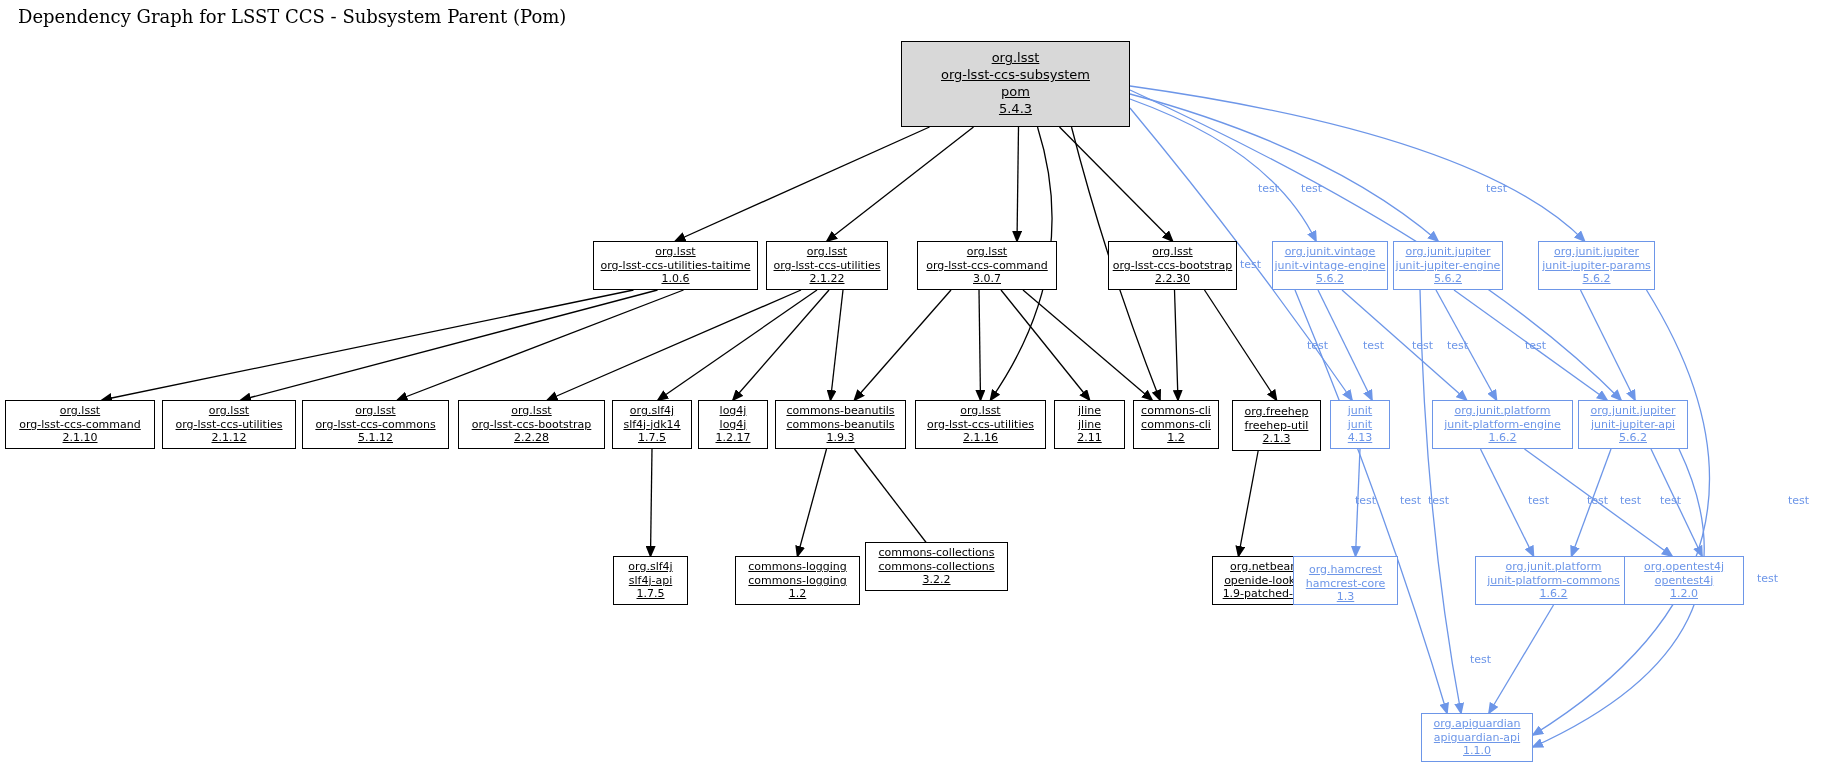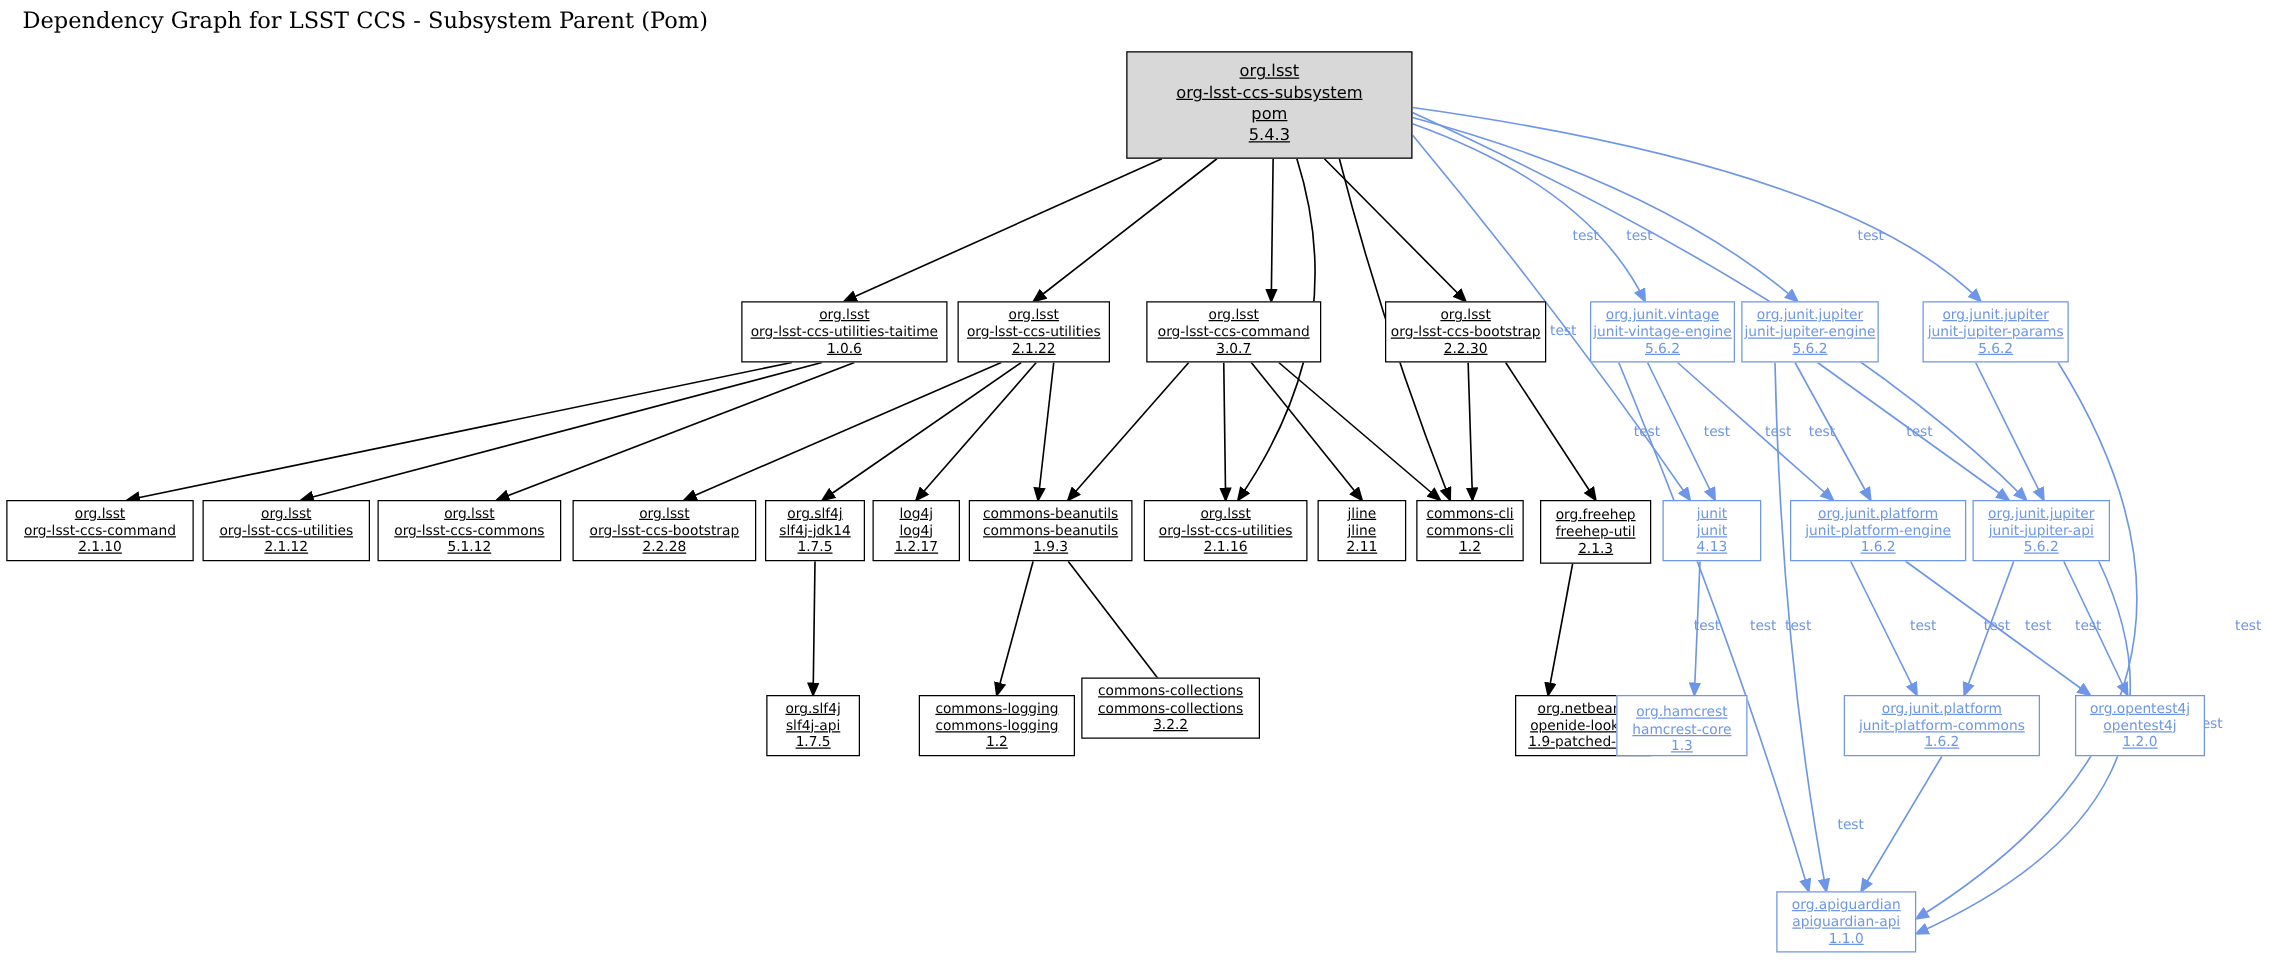--- a/index.html
+++ b/index.html
@@ -186,21 +186,21 @@
       <div class="node " style="left: 1133px; top: 400px; width: 86px; height: 49px;">
         <div class="nl">commons-cli</div>
         <div class="nl">commons-cli</div>
         <div class="nl">1.2</div>
       </div>
       <div class="node " style="left: 1232px; top: 400px; width: 89px; height: 51px;">
         <div class="nl">org.freehep</div>
         <div class="nl">freehep-util</div>
         <div class="nl">2.1.3</div>
       </div>
-      <div class="node blue" style="left: 1330px; top: 400px; width: 79px; height: 49px;">
+      <div class="node blue" style="left: 1330px; top: 400px; width: 60px; height: 49px;">
         <div class="nl">junit</div>
         <div class="nl">junit</div>
         <div class="nl">4.13</div>
       </div>
       <div class="node blue" style="left: 1432px; top: 400px; width: 141px; height: 49px;">
         <div class="nl">org.junit.platform</div>
         <div class="nl">junit-platform-engine</div>
         <div class="nl">1.6.2</div>
       </div>
       <div class="node blue" style="left: 1578px; top: 400px; width: 110px; height: 49px;">
@@ -231,21 +231,21 @@
       <div class="node blue" style="left: 1293px; top: 556px; width: 105px; height: 49px; justify-content: flex-end;">
         <div class="nl">org.hamcrest</div>
         <div class="nl">hamcrest-core</div>
         <div class="nl">1.3</div>
       </div>
       <div class="node blue" style="left: 1475px; top: 556px; width: 157px; height: 49px;">
         <div class="nl">org.junit.platform</div>
         <div class="nl">junit-platform-commons</div>
         <div class="nl">1.6.2</div>
       </div>
-      <div class="node blue" style="left: 1660px; top: 556px; width: 104px; height: 49px;">
+      <div class="node blue" style="left: 1624px; top: 556px; width: 120px; height: 49px;">
         <div class="nl">org.opentest4j</div>
         <div class="nl">opentest4j</div>
         <div class="nl">1.2.0</div>
       </div>
       <div class="node blue" style="left: 1421px; top: 713px; width: 112px; height: 49px;">
         <div class="nl">org.apiguardian</div>
         <div class="nl">apiguardian-api</div>
         <div class="nl">1.1.0</div>
       </div>
     </div>

